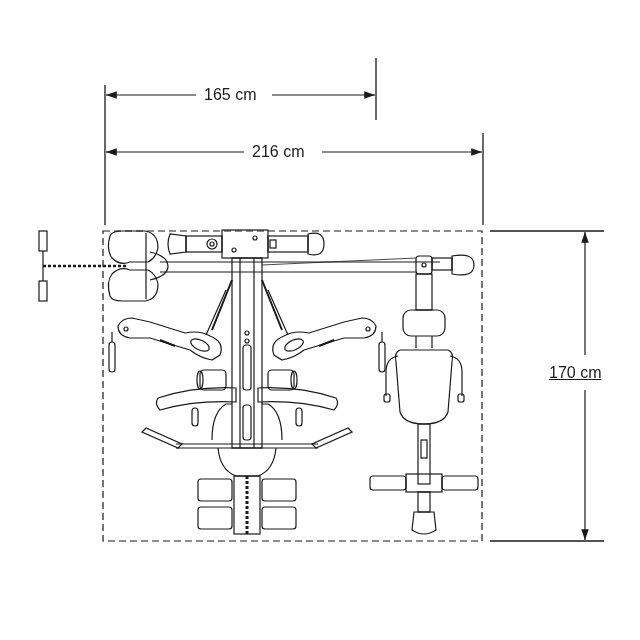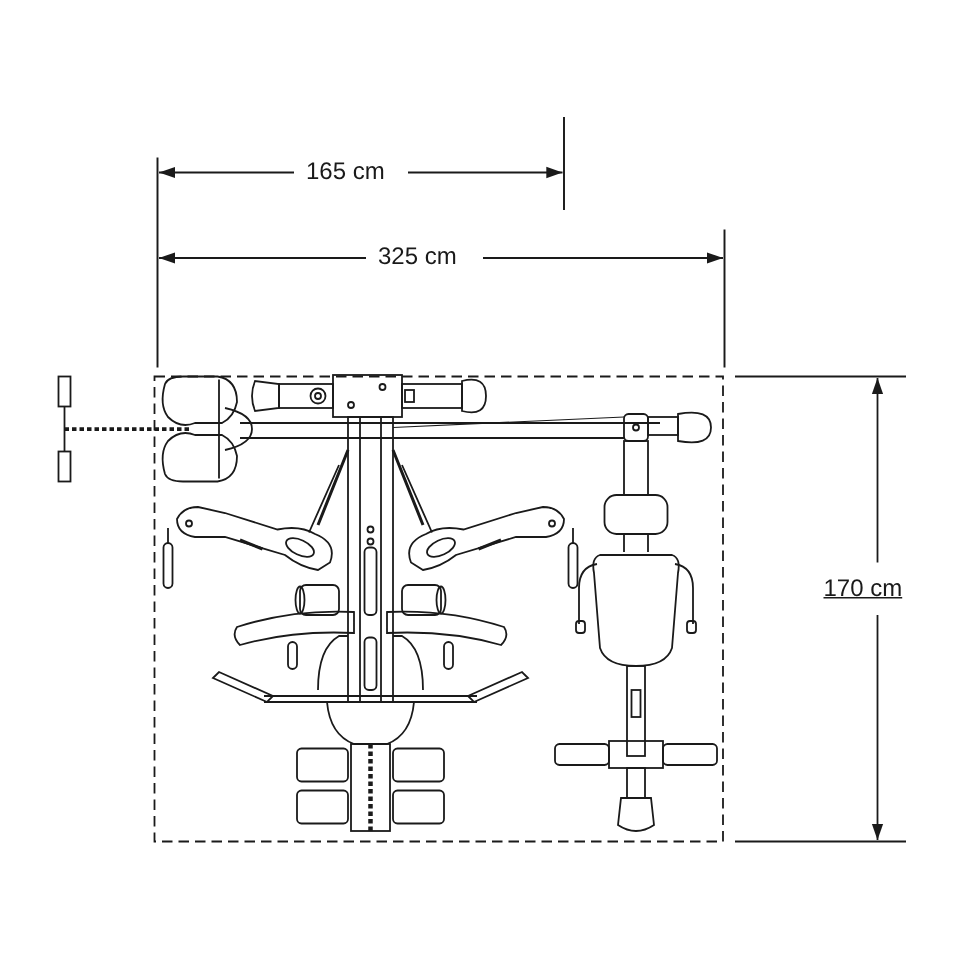--- a/index.html
+++ b/index.html
@@ -1,17 +1,17 @@
 <!DOCTYPE html>
 <html><head>
 <meta charset="utf-8">
 <style>
   html, body { margin: 0; padding: 0; background: #ffffff; }
   body { width: 640px; height: 640px; overflow: hidden; position: relative; font-family: "Liberation Sans", sans-serif; }
-  #stage { position: absolute; left: 0; top: 0; width: 640px; height: 524px; margin-top: 20px; }
+  #stage { position: absolute; left: 0; top: 0; width: 640px; height: 524px; }
   .dim-label { position: absolute; font-size: 16px; color: #1a1a1a; background: #fff; padding: 0 4px; line-height: 18px; white-space: nowrap; }
 </style>
 </head>
 <body>
 
 <div id="stage">
 <svg width="640" height="640" viewBox="0 0 640 640" xmlns="http://www.w3.org/2000/svg">
   <defs>
     <marker id="arr" viewBox="0 0 10 10" refX="10" refY="5" markerWidth="9" markerHeight="9" orient="auto-start-reverse">
       <path d="M0,1.5 L10,5 L0,8.5 z" fill="#1a1a1a"></path>
@@ -155,15 +155,15 @@
       <rect x="370" y="476" width="36" height="14" rx="3"></rect>
       <rect x="442" y="476" width="36" height="14" rx="3"></rect>
       <rect x="406" y="474" width="36" height="18"></rect>
       <rect x="418" y="492" width="12" height="20"></rect>
       <path d="M414,512 L434,512 L436,530 Q424,538 412,530 z"></path>
     </g>
   </g>
 </svg>
 
 <div class="dim-label" style="left:200px; top:86px;">165 cm</div>
-<div class="dim-label" style="left:248px; top:143px;">325 cm</div>
+<div class="dim-label" style="left:248px; top:143px;">216 cm</div>
 <div class="dim-label" style="left:545px; top:364px;text-decoration:underline;">170 cm</div>
 </div>
 
 </body></html>

